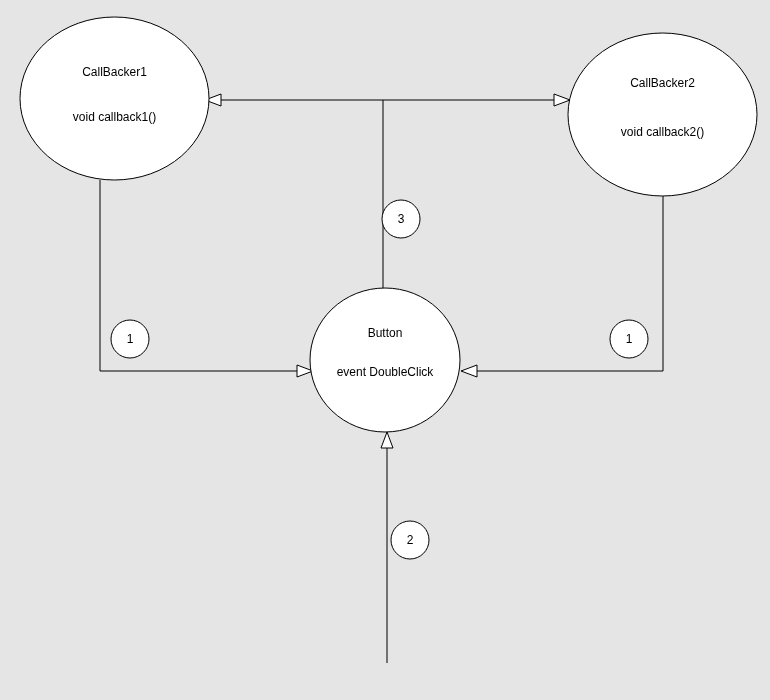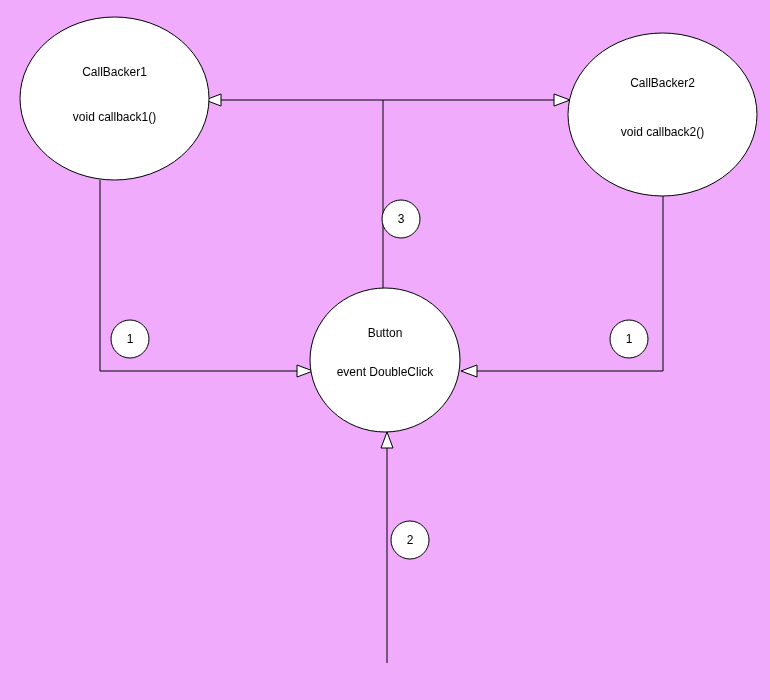--- a/index.html
+++ b/index.html
@@ -7,21 +7,21 @@
     padding: 0;
     background: #ffffff;
   }
   body {
     font-family: "Liberation Sans", sans-serif;
   }
   #diagram-root {
     position: relative;
     width: 770px;
     height: 700px;
-    background: #f0abfc;
+    background: #e5e5e5;
     overflow: hidden;
   }
   svg#diagram-canvas {
     position: absolute;
     left: 0;
     top: 0;
     width: 770px;
     height: 700px;
     display: block;
   }

